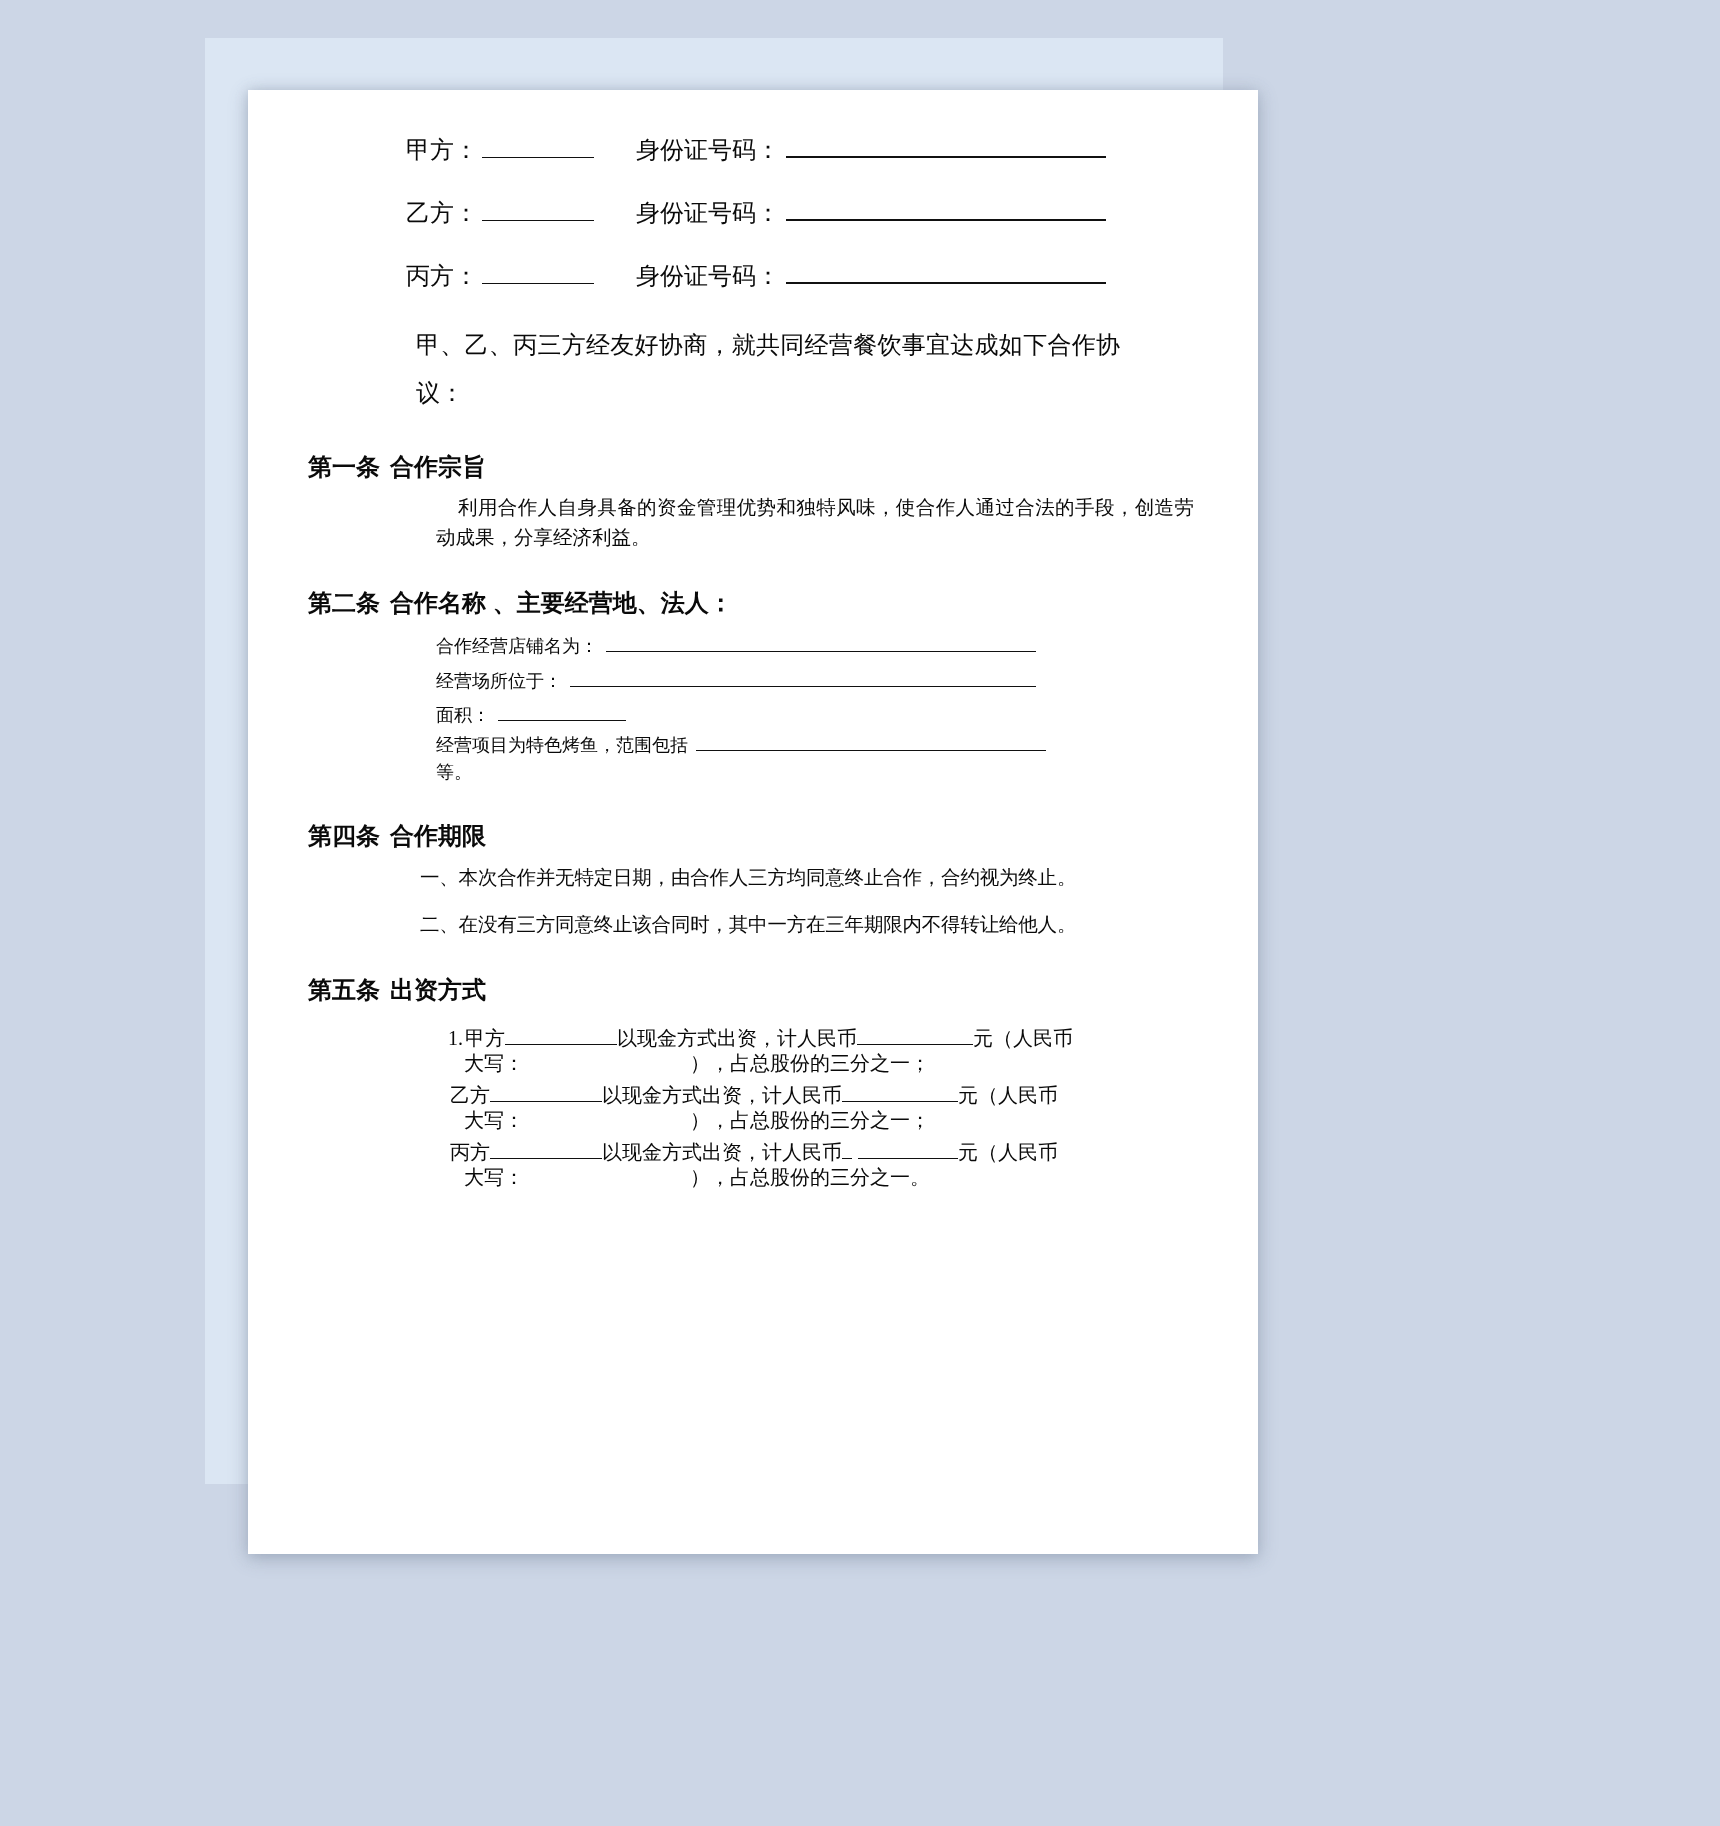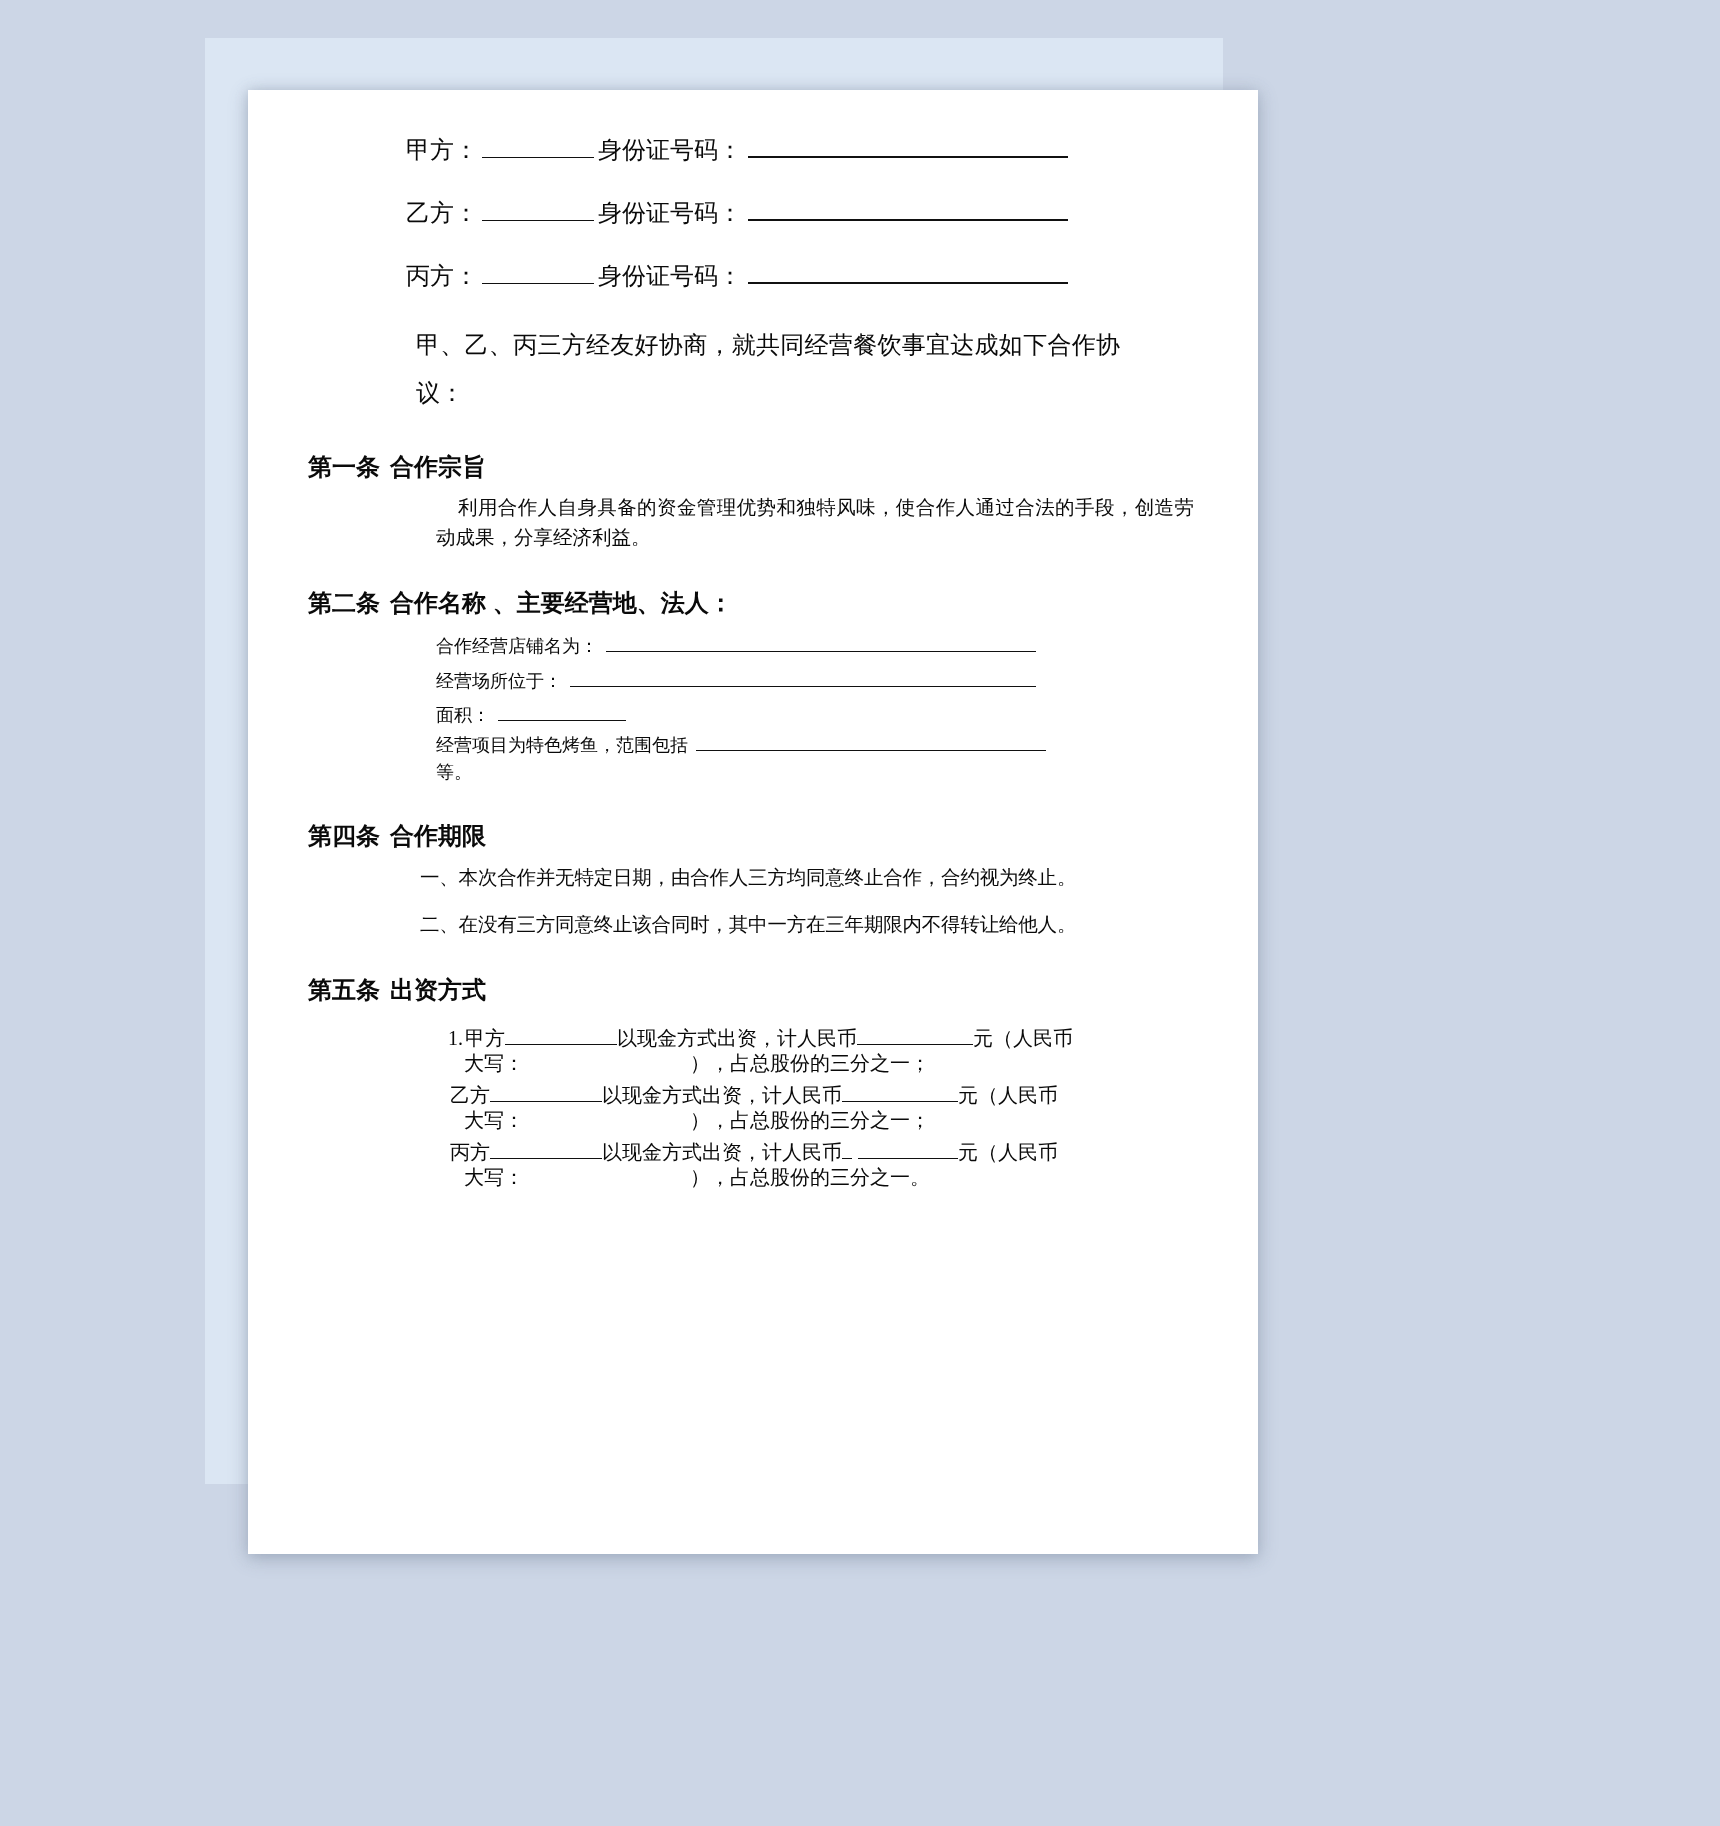--- a/index.html
+++ b/index.html
@@ -89,20 +89,21 @@
   }
   .party-label { flex: 0 0 auto; }
   .blank-short {
     display: inline-block;
     width: 112px;
     border-bottom: 1.5px solid #111;
     height: 1em;
     margin: 0 4px;
   }
   .party-id-label {
+    margin-left: 38px;
     flex: 0 0 auto;
   }
   .blank-id {
     display: inline-block;
     width: 320px;
     border-bottom: 2px solid #111;
     height: 1em;
     margin-left: 6px;
   }
 

